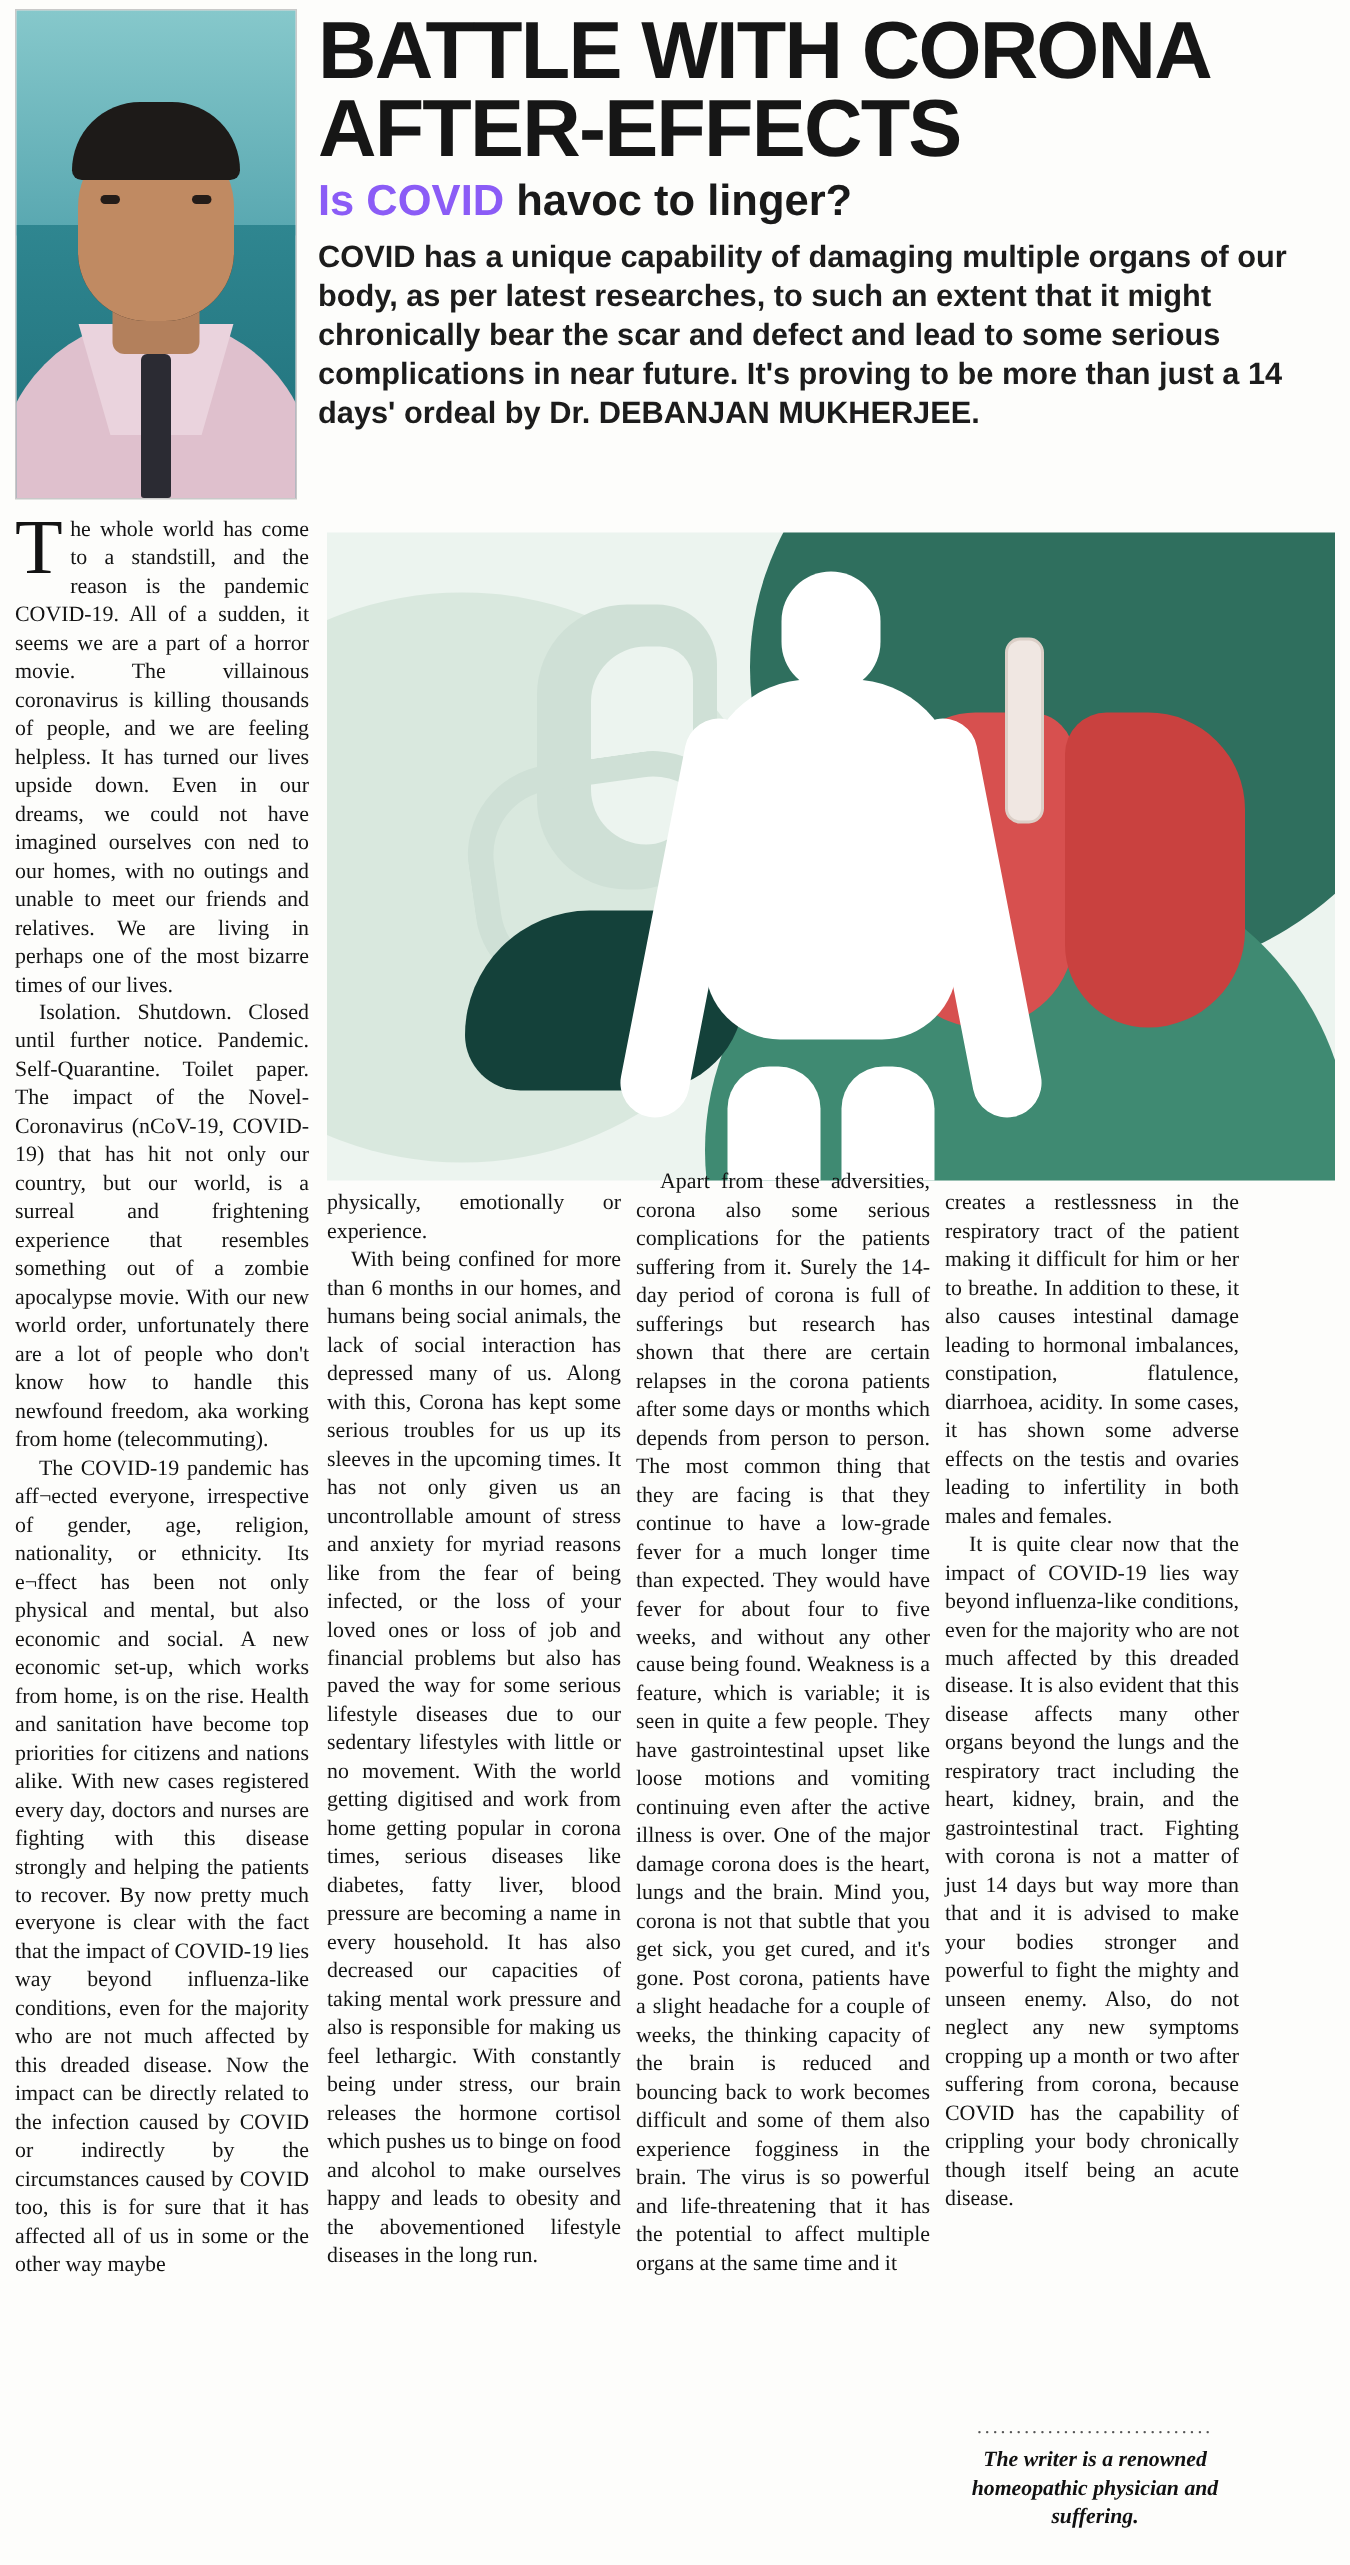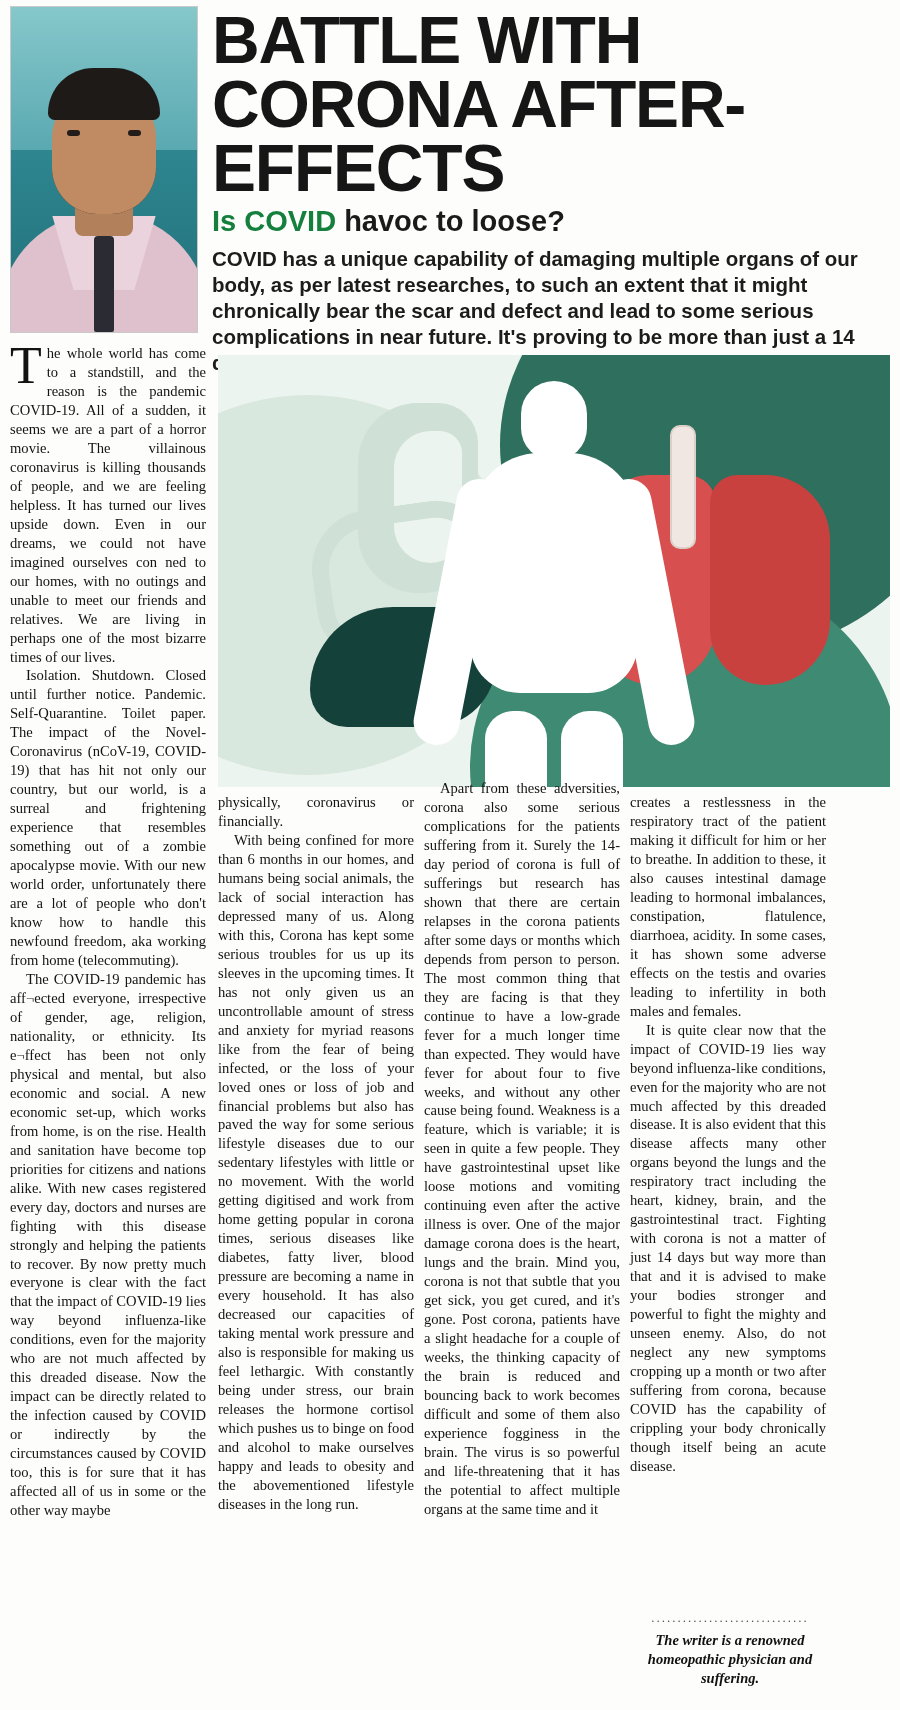--- a/index.html
+++ b/index.html
@@ -83,35 +83,35 @@
     position: absolute; bottom: 196px; width: 13px; height: 6px; background: #241c18; border-radius: 3px;
   }
   .portrait .eyeL { left: 56px; }
   .portrait .eyeR { right: 56px; }
 
   .headtext { flex: 1 1 auto; padding-top: 2px; }
 
   .headline {
     font-family: "Liberation Sans", sans-serif;
     font-weight: 700;
-    font-size: 66px;
+    font-size: 54px;
     line-height: 0.97;
     letter-spacing: -1.2px;
     color: #161616;
     margin: 0 0 6px 0;
   }
   .subhead {
     font-family: "Liberation Sans", sans-serif;
     font-weight: 700;
     font-size: 29px;
     line-height: 1.05;
     margin: 6px 0 10px 0;
     color: #1a1a1a;
   }
-  .subhead .red { color: #15803d; }
+  .subhead .red { color: #8b5cf6; }
   .standfirst {
     font-family: "Liberation Sans", sans-serif;
     font-weight: 700;
     font-size: 20.5px;
     line-height: 1.26;
     color: #1c1c1c;
     margin: 0;
   }
 
   
@@ -255,21 +255,21 @@
       <div class="neck"></div>
       <div class="beard"></div>
       <div class="face"></div>
       <div class="hair"></div>
       <div class="eyeL"></div>
       <div class="eyeR"></div>
     </div>
 
     <div class="headtext">
       <h1 class="headline">BATTLE WITH CORONA AFTER-EFFECTS</h1>
-      <h2 class="subhead"><span class="red">Is COVID</span><span> havoc to loose?</span></h2>
+      <h2 class="subhead"><span class="red">Is COVID</span><span> havoc to linger?</span></h2>
       <p class="standfirst">COVID has a unique capability of damaging multiple organs of our body, as per latest researches, to such an extent that it might chronically bear the scar and defect and lead to some serious complications in near future. It's proving to be more than just a 14 days' ordeal by Dr. DEBANJAN MUKHERJEE.</p>
     </div>
   </div>
 
   <div class="figure">
     <div class="blob-dark"></div>
     <div class="blob-mid"></div>
     <div class="blob-light"></div>
     <div class="kidney"></div>
     <div class="kidney2"></div>
@@ -288,21 +288,21 @@
     </div>
   </div>
 
   <div class="col" id="col1">
     <p class="first dropcap-para"><span class="dropcap">T</span><span>he whole world has come to a standstill, and the reason is the pandemic COVID-19. All of a sudden, it seems we are a part of a horror movie. The villainous coronavirus is killing thousands of people, and we are feeling helpless. It has turned our lives upside down. Even in our dreams, we could not have imagined ourselves con ned to our homes, with no outings and unable to meet our friends and relatives. We are living in perhaps one of the most bizarre times of our lives.</span></p>
     <p>Isolation. Shutdown. Closed until further notice. Pandemic. Self-Quarantine. Toilet paper. The impact of the Novel-Coronavirus (nCoV-19, COVID-19) that has hit not only our country, but our world, is a surreal and frightening experience that resembles something out of a zombie apocalypse movie. With our new world order, unfortunately there are a lot of people who don't know how to handle this newfound freedom, aka working from home (telecommuting).</p>
     <p>The COVID-19 pandemic has aff¬ected everyone, irrespective of gender, age, religion, nationality, or ethnicity. Its e¬ffect has been not only physical and mental, but also economic and social. A new economic set-up, which works from home, is on the rise. Health and sanitation have become top priorities for citizens and nations alike. With new cases registered every day, doctors and nurses are fighting with this disease strongly and helping the patients to recover. By now pretty much everyone is clear with the fact that the impact of COVID-19 lies way beyond influenza-like conditions, even for the majority who are not much affected by this dreaded disease. Now the impact can be directly related to the infection caused by COVID or indirectly by the circumstances caused by COVID too, this is for sure that it has affected all of us in some or the other way maybe</p>
   </div>
 
   <div class="col" id="col2">
-    <p class="first">physically, coronavirus or financially.</p>
+    <p class="first">physically, emotionally or experience.</p>
     <p>With being confined for more than 6 months in our homes, and humans being social animals, the lack of social interaction has depressed many of us. Along with this, Corona has kept some serious troubles for us up its sleeves in the upcoming times. It has not only given us an uncontrollable amount of stress and anxiety for myriad reasons like from the fear of being infected, or the loss of your loved ones or loss of job and financial problems but also has paved the way for some serious lifestyle diseases due to our sedentary lifestyles with little or no movement. With the world getting digitised and work from home getting popular in corona times, serious diseases like diabetes, fatty liver, blood pressure are becoming a name in every household. It has also decreased our capacities of taking mental work pressure and also is responsible for making us feel lethargic. With constantly being under stress, our brain releases the hormone cortisol which pushes us to binge on food and alcohol to make ourselves happy and leads to obesity and the abovementioned lifestyle diseases in the long run.</p>
   </div>
 
   <div class="col" id="col3">
     <p>Apart from these adversities, corona also some serious complications for the patients suffering from it. Surely the 14-day period of corona is full of sufferings but research has shown that there are certain relapses in the corona patients after some days or months which depends from person to person. The most common thing that they are facing is that they continue to have a low-grade fever for a much longer time than expected. They would have fever for about four to five weeks, and without any other cause being found. Weakness is a feature, which is variable; it is seen in quite a few people. They have gastrointestinal upset like loose motions and vomiting continuing even after the active illness is over. One of the major damage corona does is the heart, lungs and the brain. Mind you, corona is not that subtle that you get sick, you get cured, and it's gone. Post corona, patients have a slight headache for a couple of weeks, the thinking capacity of the brain is reduced and bouncing back to work becomes difficult and some of them also experience fogginess in the brain. The virus is so powerful and life-threatening that it has the potential to affect multiple organs at the same time and it</p>
   </div>
 
   <div class="col" id="col4">
     <p class="first">creates a restlessness in the respiratory tract of the patient making it difficult for him or her to breathe. In addition to these, it also causes intestinal damage leading to hormonal imbalances, constipation, flatulence, diarrhoea, acidity. In some cases, it has shown some adverse effects on the testis and ovaries leading to infertility in both males and females.</p>
     <p>It is quite clear now that the impact of COVID-19 lies way beyond influenza-like conditions, even for the majority who are not much affected by this dreaded disease. It is also evident that this disease affects many other organs beyond the lungs and the respiratory tract including the heart, kidney, brain, and the gastrointestinal tract. Fighting with corona is not a matter of just 14 days but way more than that and it is advised to make your bodies stronger and powerful to fight the mighty and unseen enemy. Also, do not neglect any new symptoms cropping up a month or two after suffering from corona, because COVID has the capability of crippling your body chronically though itself being an acute disease.</p>

